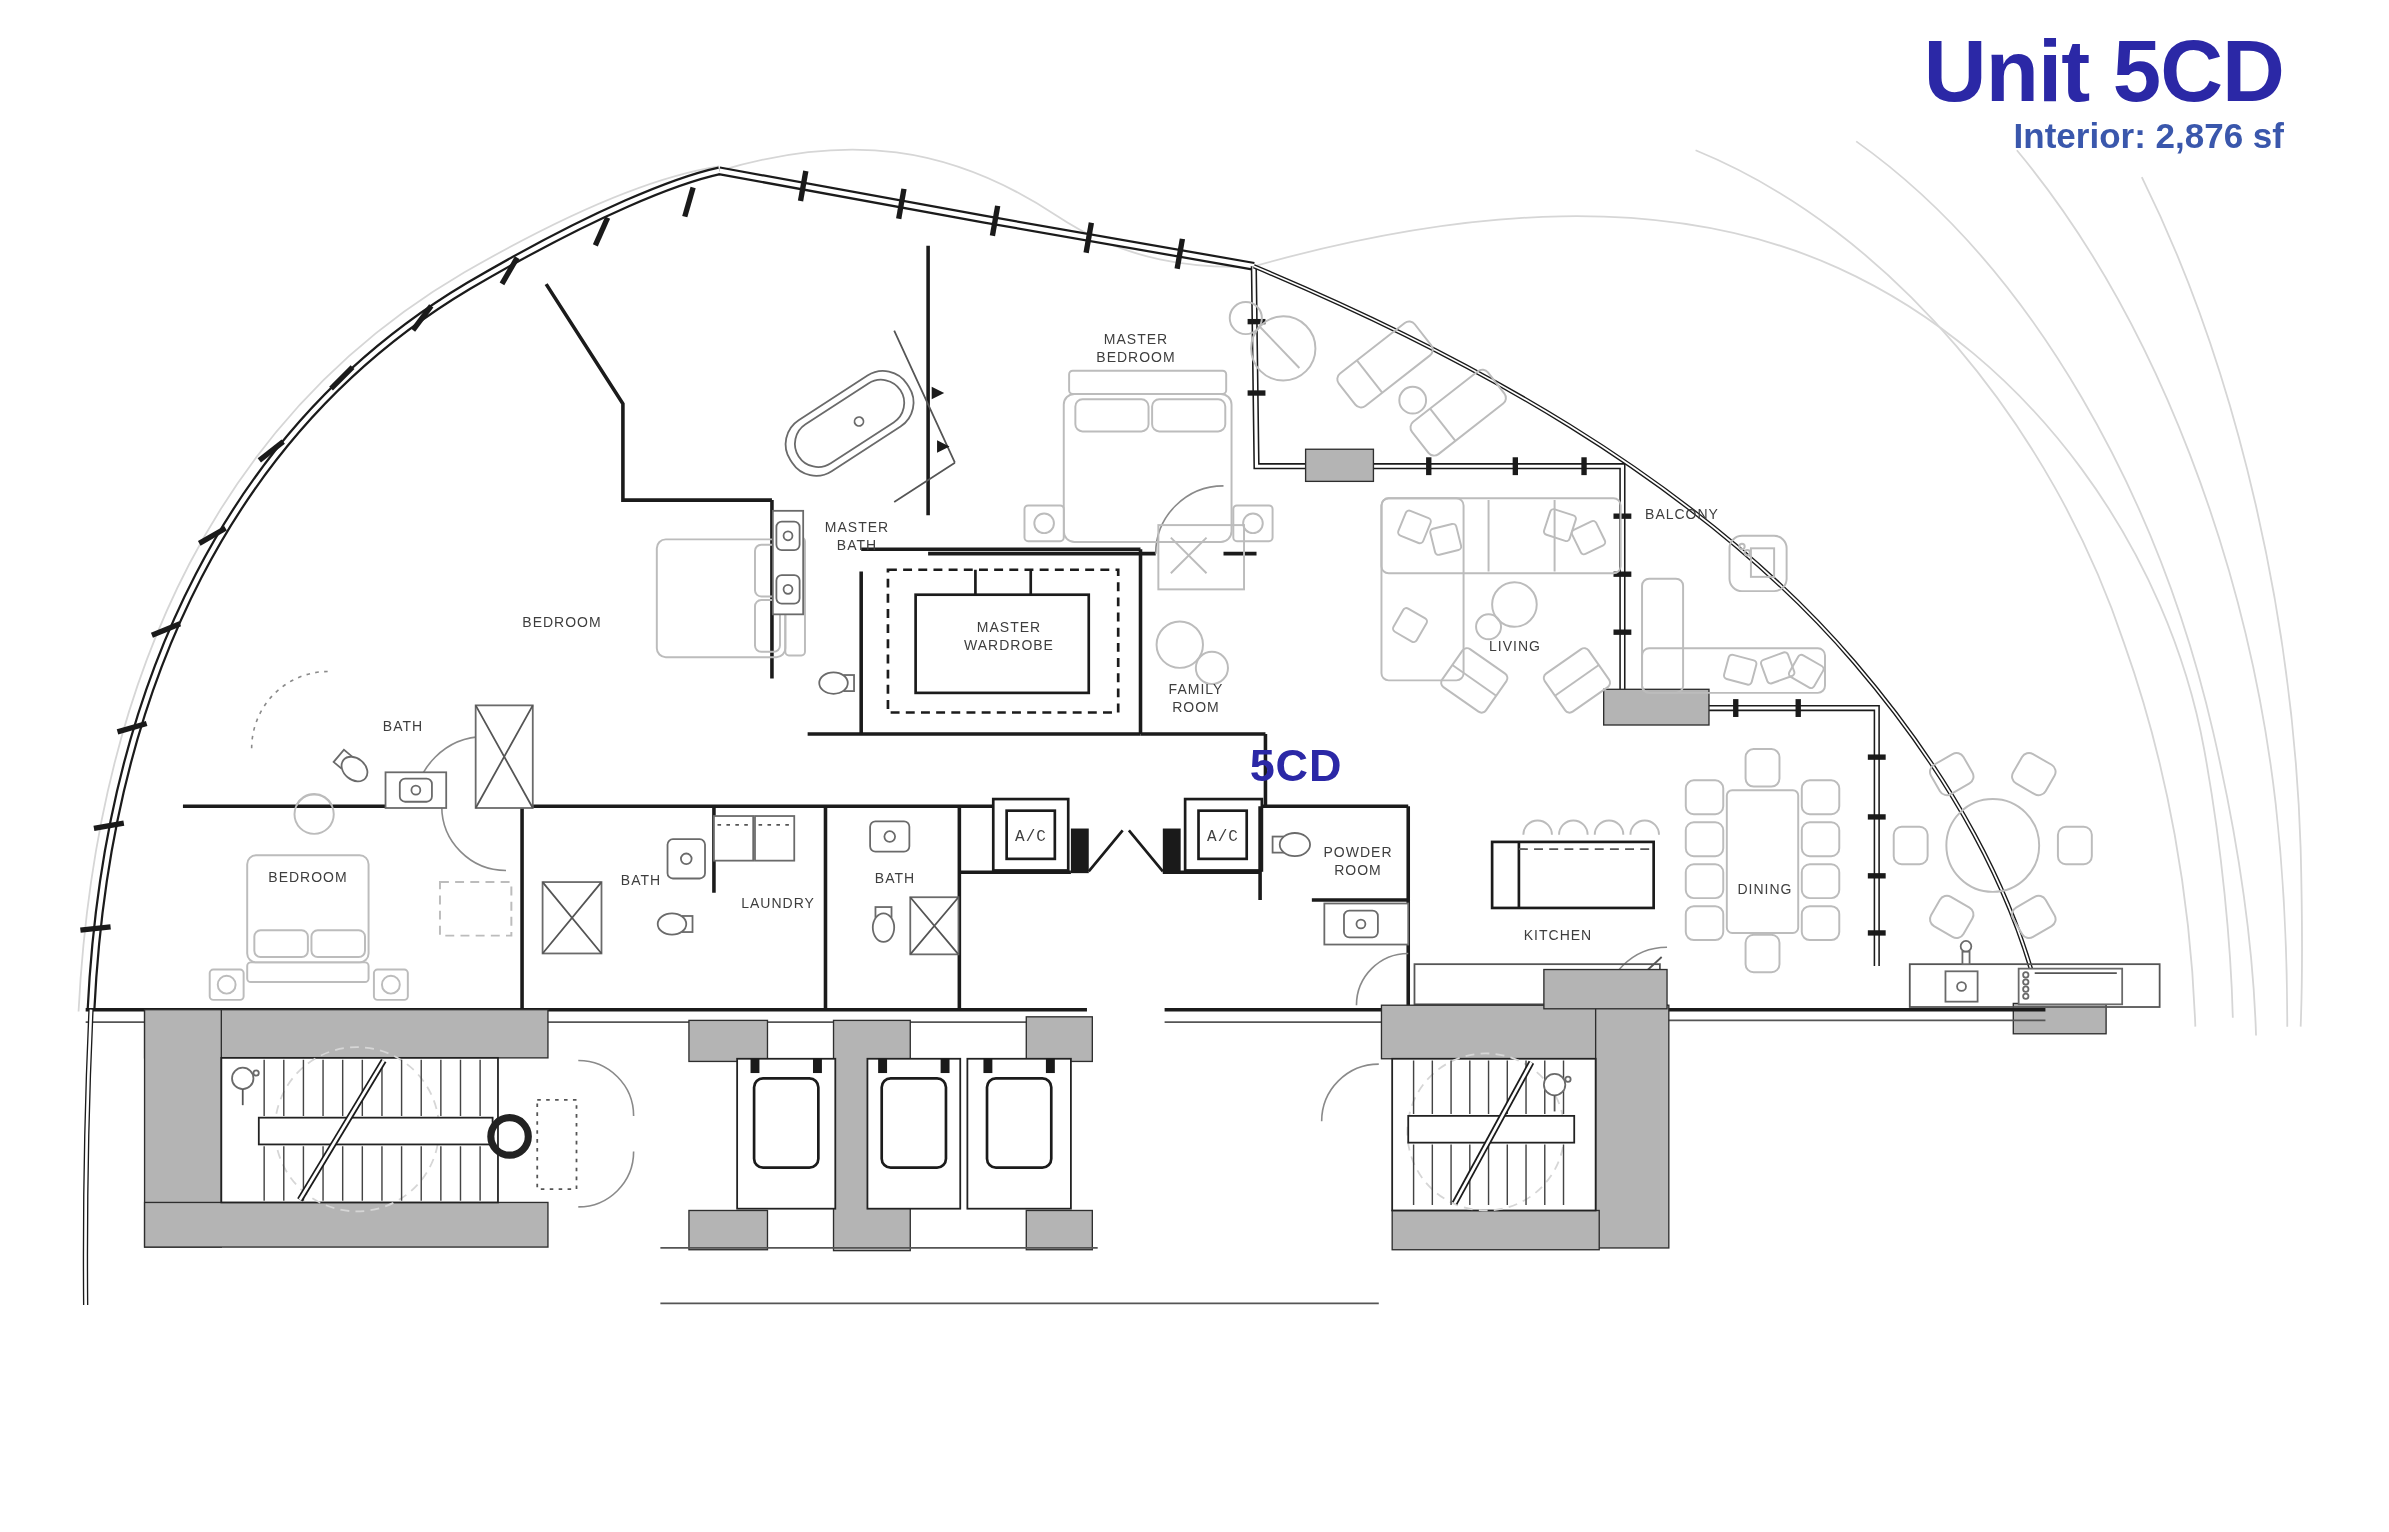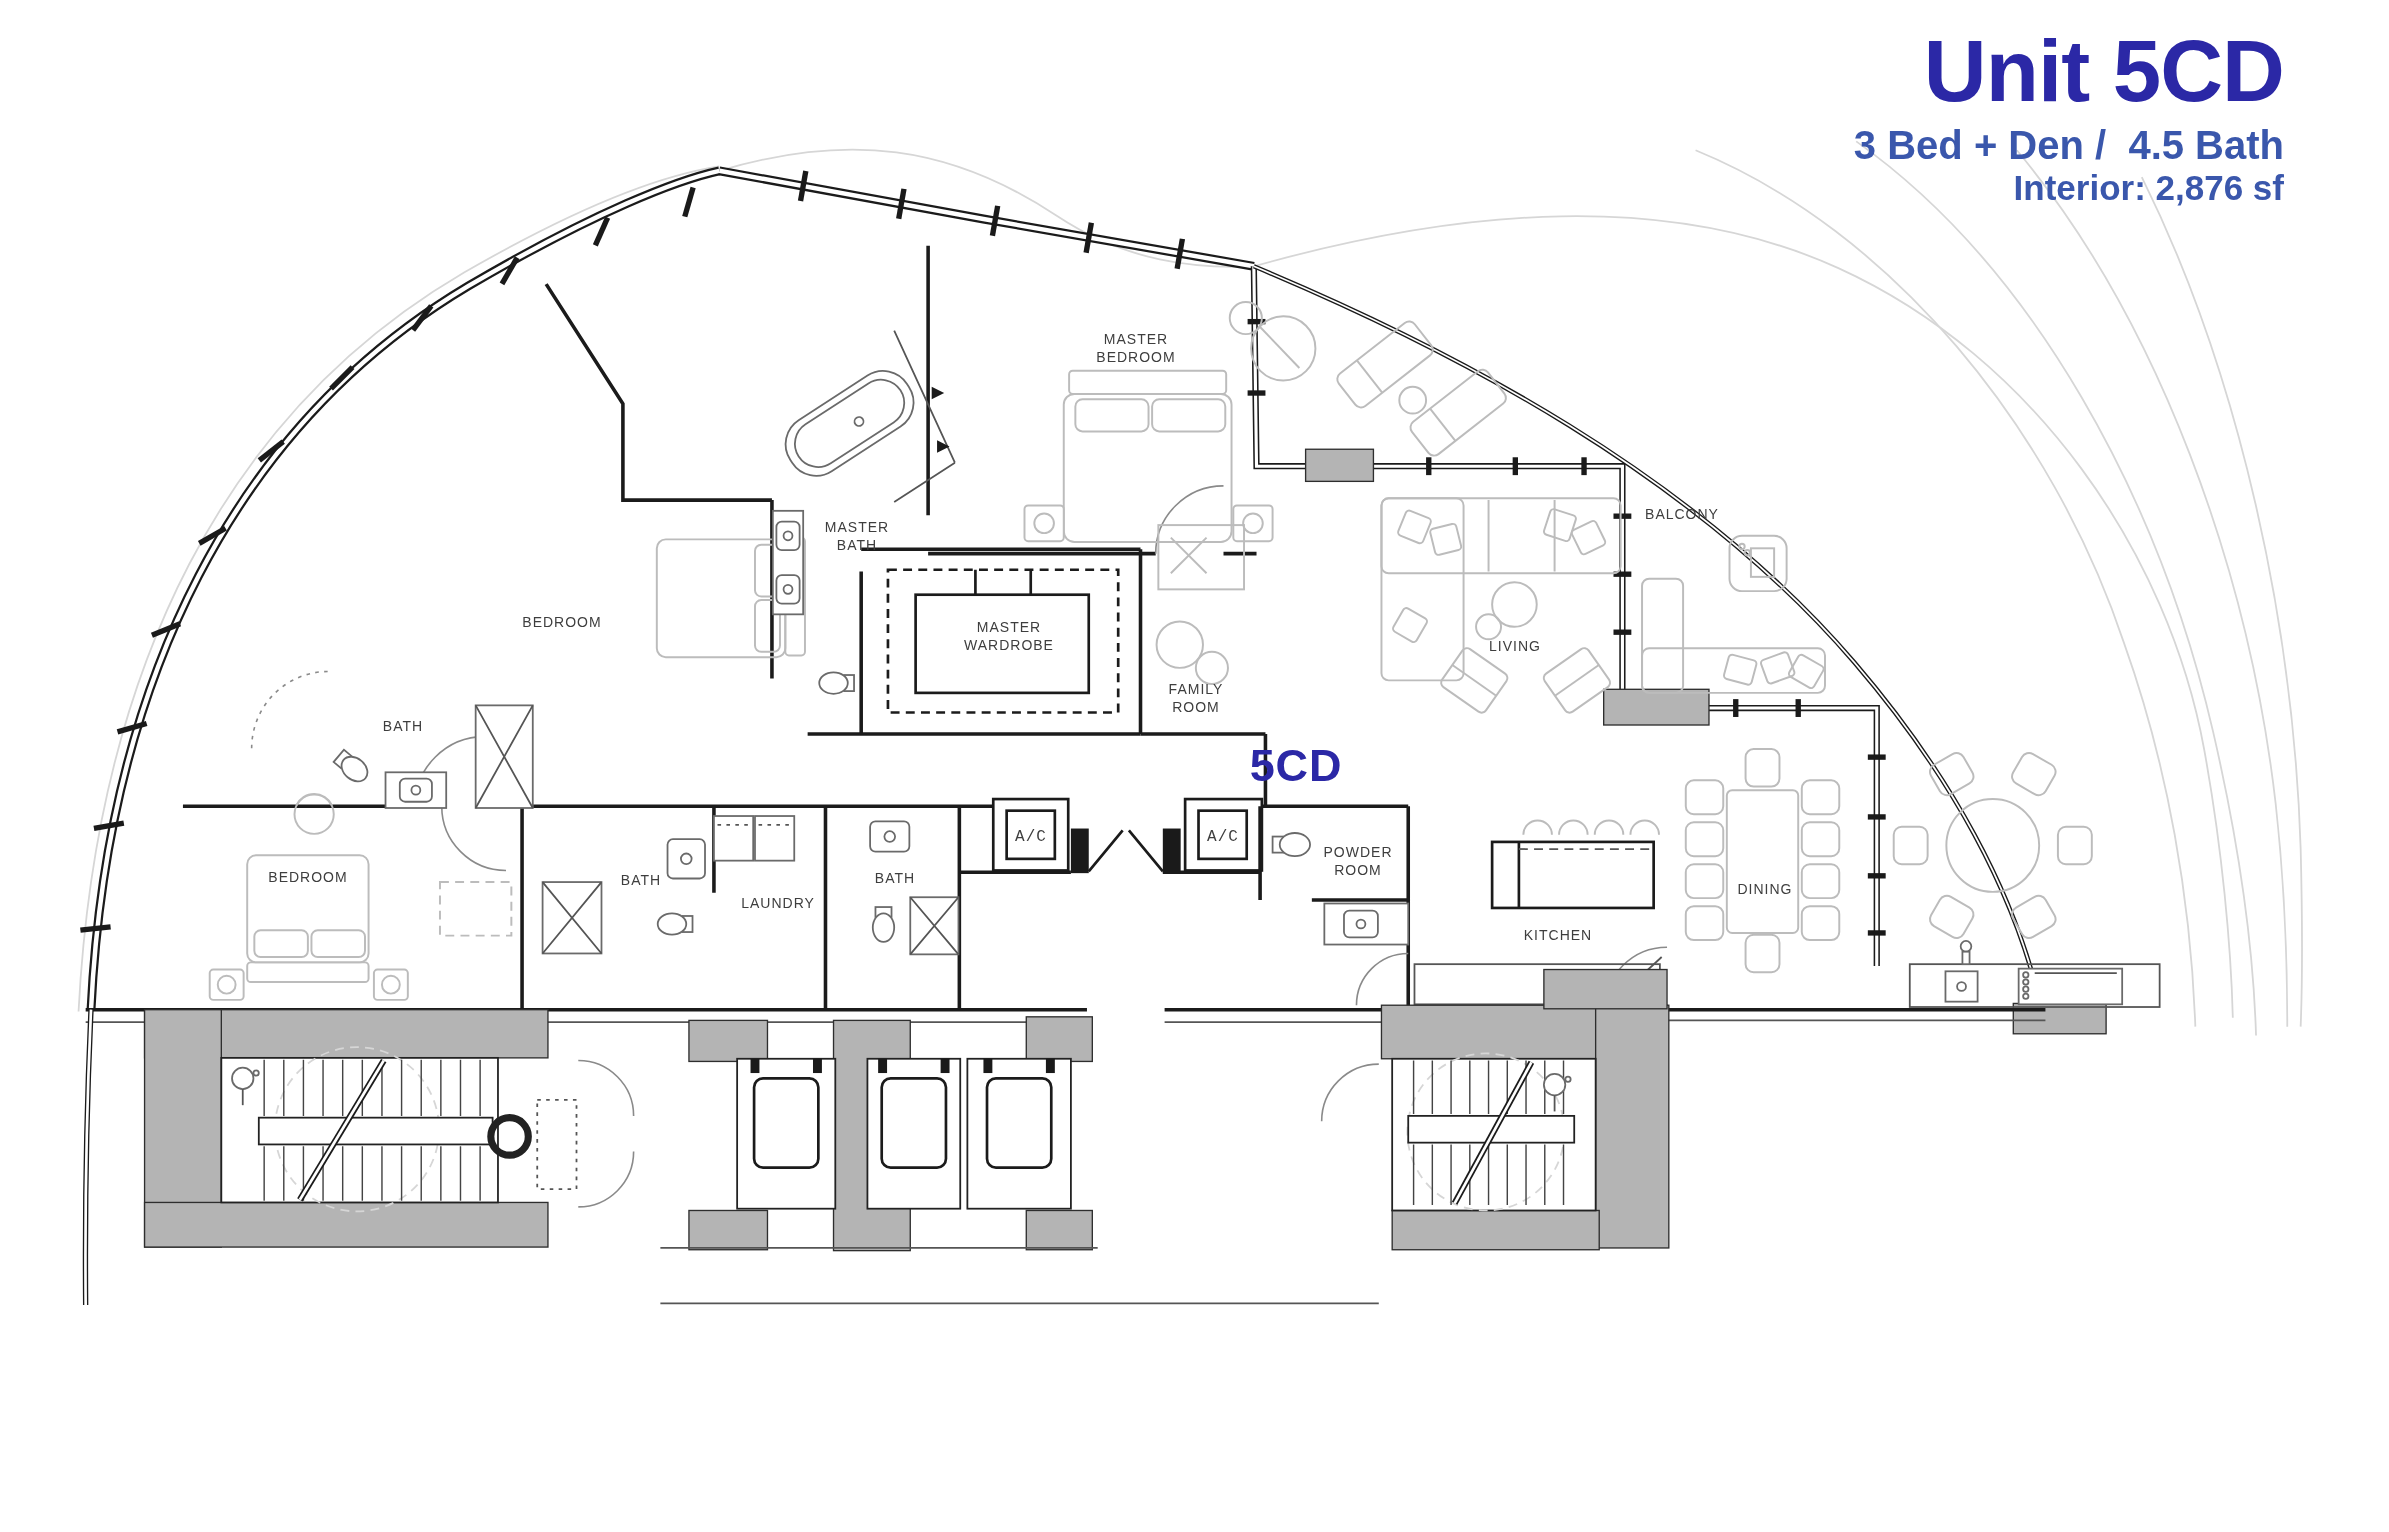--- a/index.html
+++ b/index.html
@@ -463,21 +463,20 @@
         <line class="w2" x1="1742" y1="1227" x2="1742" y2="1245"></line>
         <circle class="fixt" cx="1757" cy="1209" r="3"></circle>
         <path class="arc" d="M 1545 1192 A 64 64 0 0 0 1481 1256"></path>
       </g>
     </g>
 
   </svg>
 
   <div class="title-block">
     <div class="title-main">Unit 5CD</div>
-    <div class="title-sub">3 Bed + Den /  4.5 Bath</div>
     <div class="title-stat">Interior: 2,876 sf</div>
   </div>
 
   <div class="room-label" style="left:1136px;top:348px">MASTER
 BEDROOM</div>
   <div class="room-label" style="left:857px;top:536px">MASTER
 BATH</div>
   <div class="room-label" style="left:562px;top:622px">BEDROOM</div>
   <div class="room-label" style="left:403px;top:726px">BATH</div>
   <div class="room-label" style="left:1009px;top:636px">MASTER

